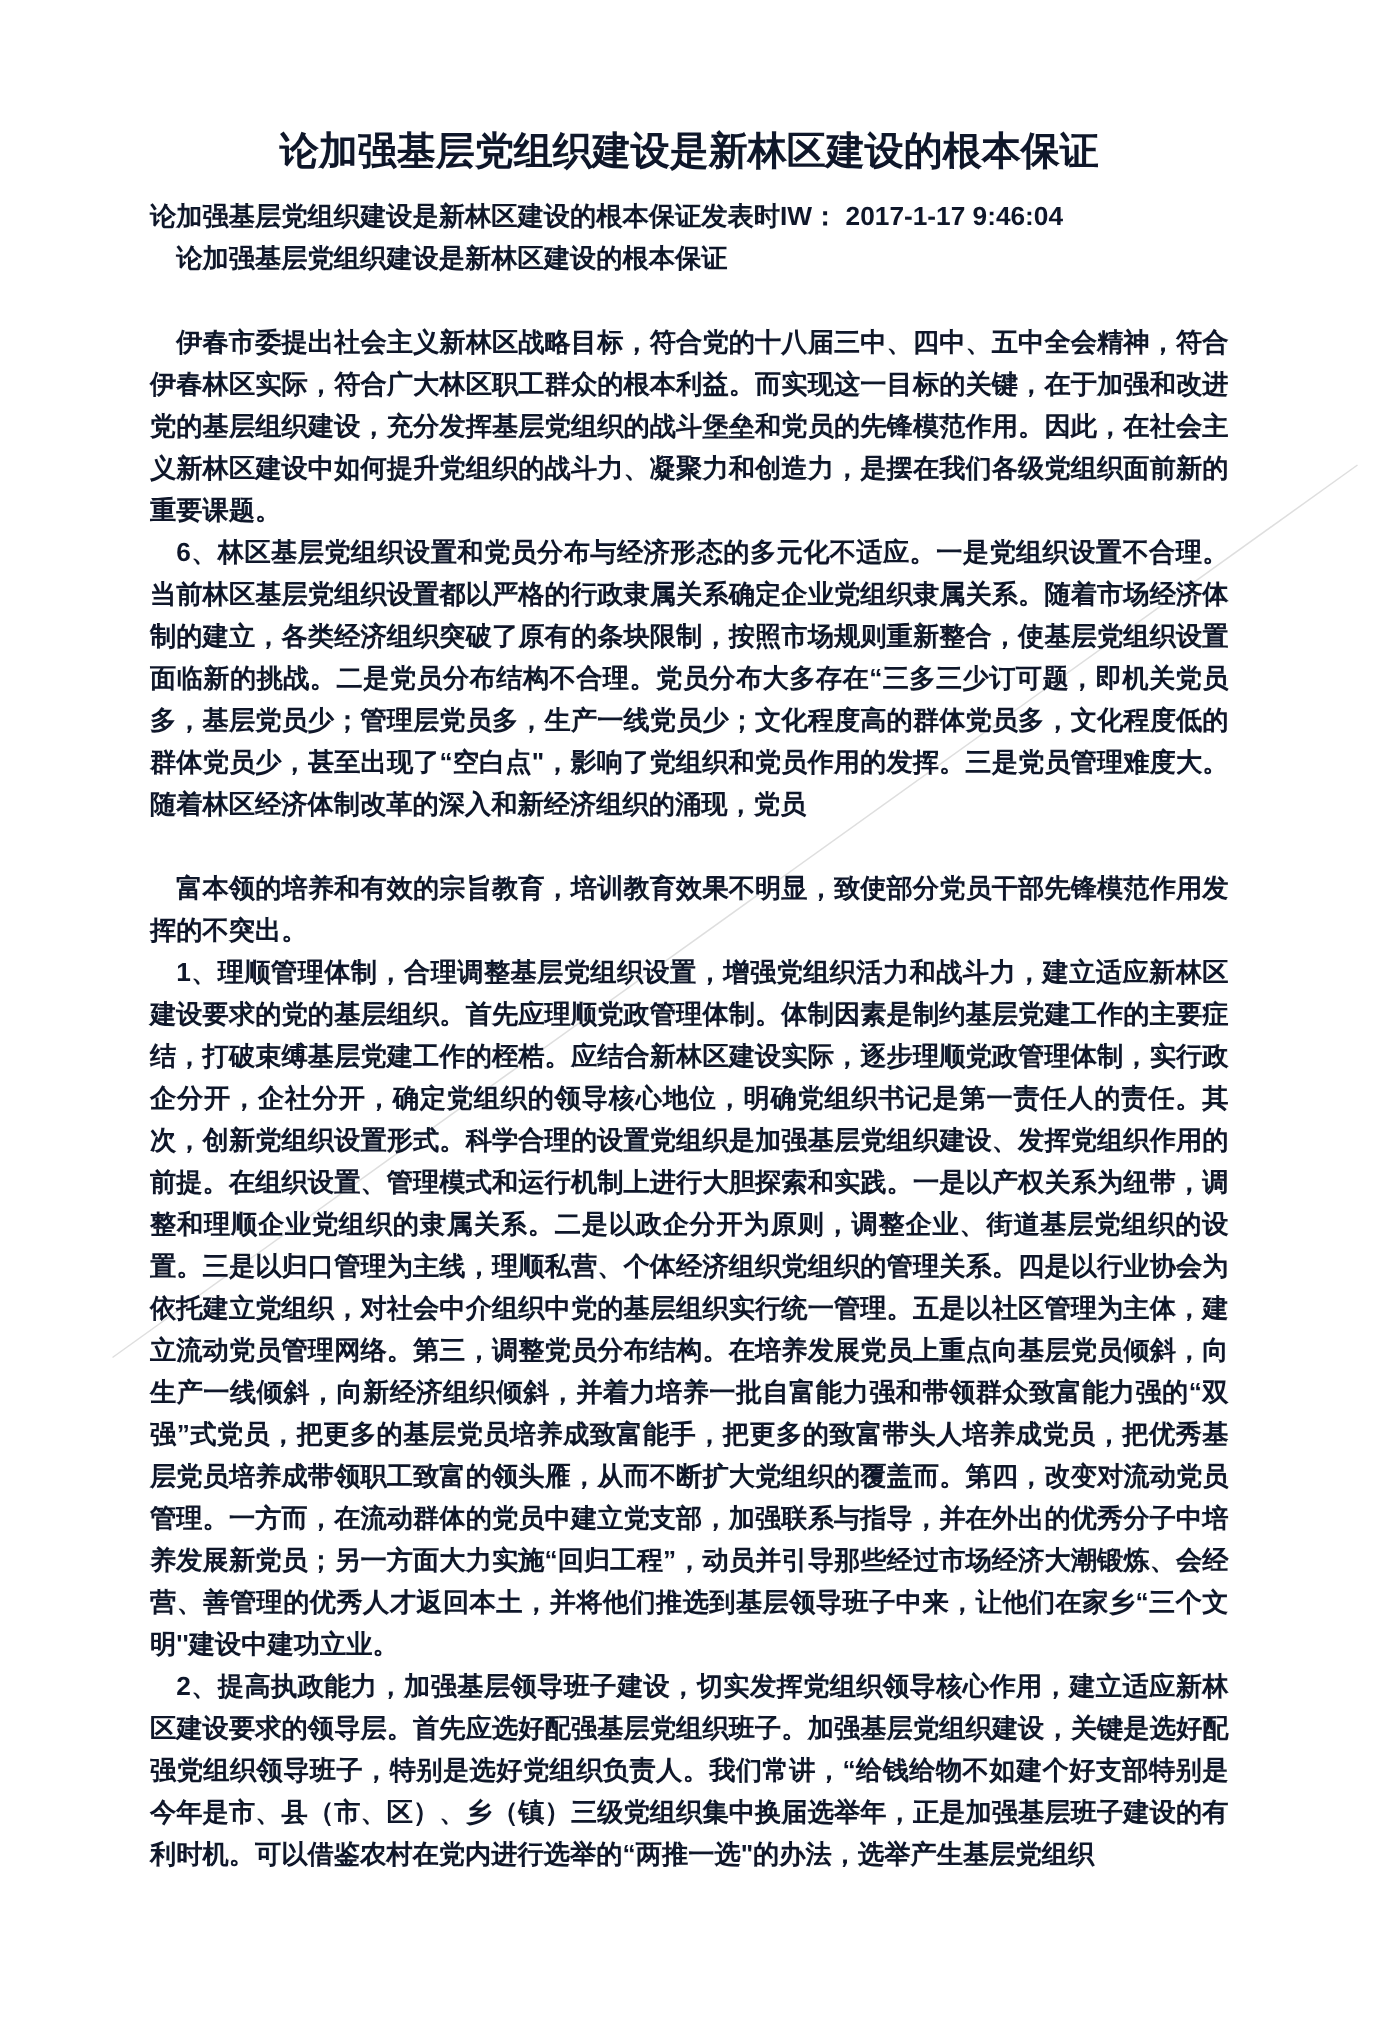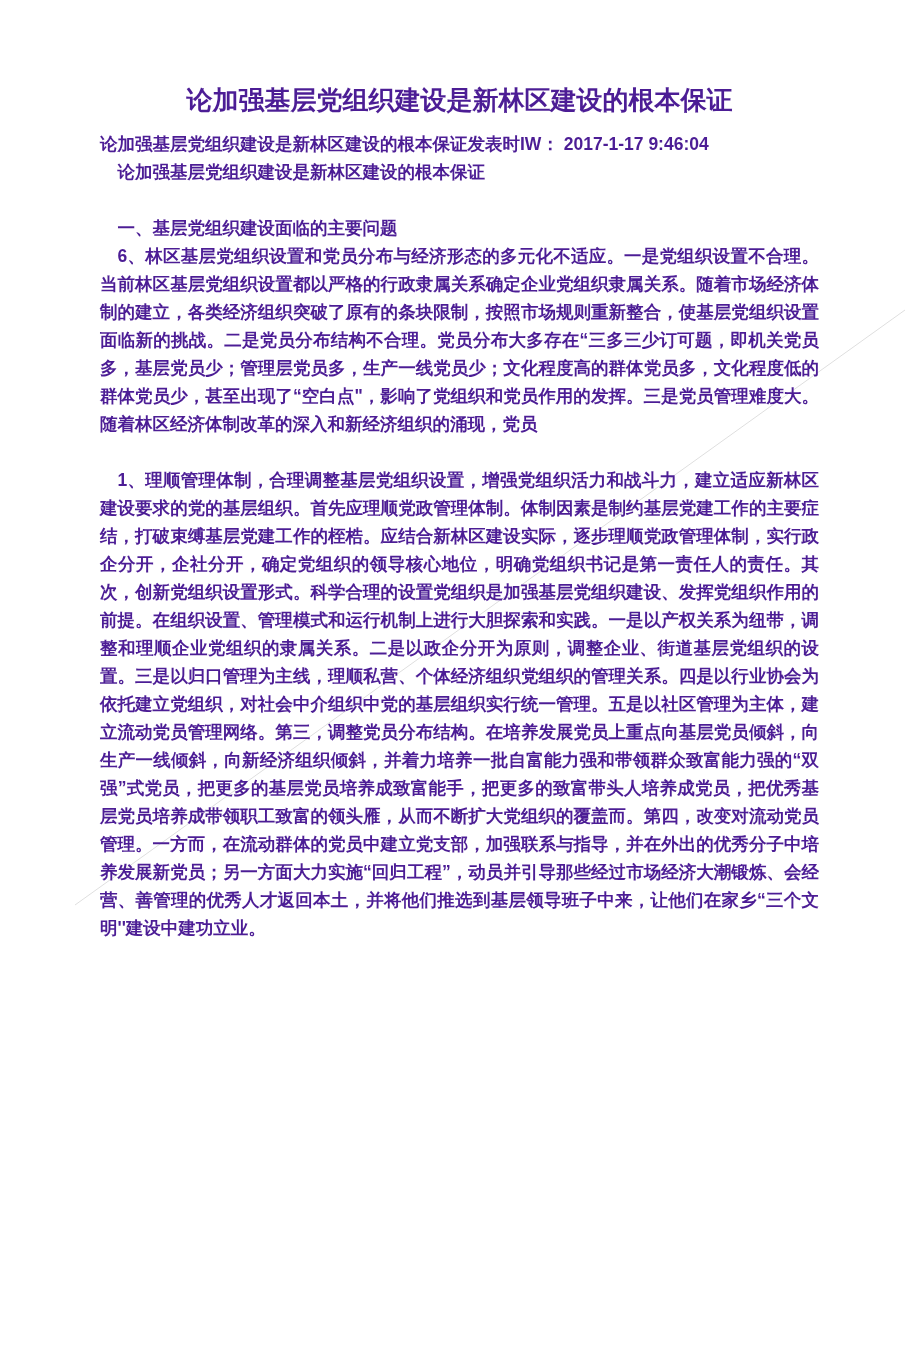--- a/index.html
+++ b/index.html
@@ -16,21 +16,21 @@
     color: #000000;
   }
   .doc {
     position: absolute;
     left: 100px;
     top: 84px;
     width: 719px;
     font-size: 17.5px;
     line-height: 28px;
     text-align: justify;
-    color: #4c1d95;
+    color: #0f172a;
   }
   .doc-title {
     font-size: 26px;
     line-height: 32px;
     font-weight: 700;
     text-align: center;
     margin: 0 0 14px 0;
   }
   .doc p {
     margin: 0;
@@ -62,25 +62,27 @@
 <div class="doc">
 
   <h1 class="doc-title">论加强基层党组织建设是新林区建设的根本保证</h1>
 
   <p>论加强基层党组织建设是新林区建设的根本保证发表时IW： 2017-1-17 9:46:04</p>
 
   <p class="indent">论加强基层党组织建设是新林区建设的根本保证</p>
 
   <p class="spacer"></p>
 
+  <p class="indent">伊春市委提出社会主义新林区战略目标，符合党的十八届三中、四中、五中全会精神，符合伊春林区实际，符合广大林区职工群众的根本利益。而实现这一目标的关键，在于加强和改进党的基层组织建设，充分发挥基层党组织的战斗堡垒和党员的先锋模范作用。因此，在社会主义新林区建设中如何提升党组织的战斗力、凝聚力和创造力，是摆在我们各级党组织面前新的重要课题。</p>
 
-  <p class="indent">一、基层党组织建设面临的主要问题</p>
 
   <p class="indent">6、林区基层党组织设置和党员分布与经济形态的多元化不适应。一是党组织设置不合理。当前林区基层党组织设置都以严格的行政隶属关系确定企业党组织隶属关系。随着市场经济体制的建立，各类经济组织突破了原有的条块限制，按照市场规则重新整合，使基层党组织设置面临新的挑战。二是党员分布结构不合理。党员分布大多存在“三多三少订可题，即机关党员多，基层党员少；管理层党员多，生产一线党员少；文化程度高的群体党员多，文化程度低的群体党员少，甚至出现了“空白点"，影响了党组织和党员作用的发挥。三是党员管理难度大。随着林区经济体制改革的深入和新经济组织的涌现，党员</p>
 
   <p class="spacer"></p>
 
+  <p class="indent">富本领的培养和有效的宗旨教育，培训教育效果不明显，致使部分党员干部先锋模范作用发挥的不突出。</p>
 
 
   <p class="indent">1、理顺管理体制，合理调整基层党组织设置，增强党组织活力和战斗力，建立适应新林区建设要求的党的基层组织。首先应理顺党政管理体制。体制因素是制约基层党建工作的主要症结，打破束缚基层党建工作的桎梏。应结合新林区建设实际，逐步理顺党政管理体制，实行政企分开，企社分开，确定党组织的领导核心地位，明确党组织书记是第一责任人的责任。其次，创新党组织设置形式。科学合理的设置党组织是加强基层党组织建设、发挥党组织作用的前提。在组织设置、管理模式和运行机制上进行大胆探索和实践。一是以产权关系为纽带，调整和理顺企业党组织的隶属关系。二是以政企分开为原则，调整企业、街道基层党组织的设置。三是以归口管理为主线，理顺私营、个体经济组织党组织的管理关系。四是以行业协会为依托建立党组织，对社会中介组织中党的基层组织实行统一管理。五是以社区管理为主体，建立流动党员管理网络。第三，调整党员分布结构。在培养发展党员上重点向基层党员倾斜，向生产一线倾斜，向新经济组织倾斜，并着力培养一批自富能力强和带领群众致富能力强的“双强”式党员，把更多的基层党员培养成致富能手，把更多的致富带头人培养成党员，把优秀基层党员培养成带领职工致富的领头雁，从而不断扩大党组织的覆盖而。第四，改变对流动党员管理。一方而，在流动群体的党员中建立党支部，加强联系与指导，并在外出的优秀分子中培养发展新党员；另一方面大力实施“回归工程”，动员并引导那些经过市场经济大潮锻炼、会经营、善管理的优秀人才返回本土，并将他们推选到基层领导班子中来，让他们在家乡“三个文明''建设中建功立业。</p>
 
+  <p class="indent">2、提高执政能力，加强基层领导班子建设，切实发挥党组织领导核心作用，建立适应新林区建设要求的领导层。首先应选好配强基层党组织班子。加强基层党组织建设，关键是选好配强党组织领导班子，特别是选好党组织负责人。我们常讲，“给钱给物不如建个好支部特别是今年是市、县（市、区）、乡（镇）三级党组织集中换届选举年，正是加强基层班子建设的有利时机。可以借鉴农村在党内进行选举的“两推一选"的办法，选举产生基层党组织</p>
 
 </div>
 
 </body></html>

